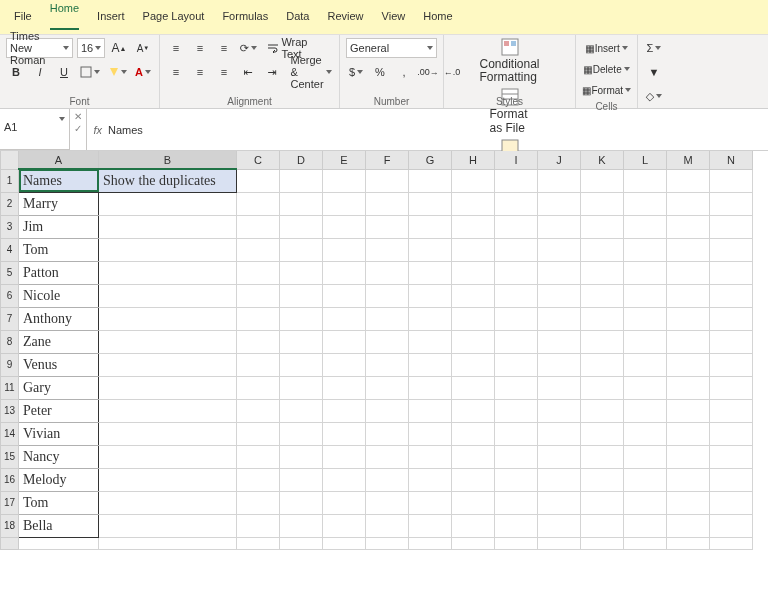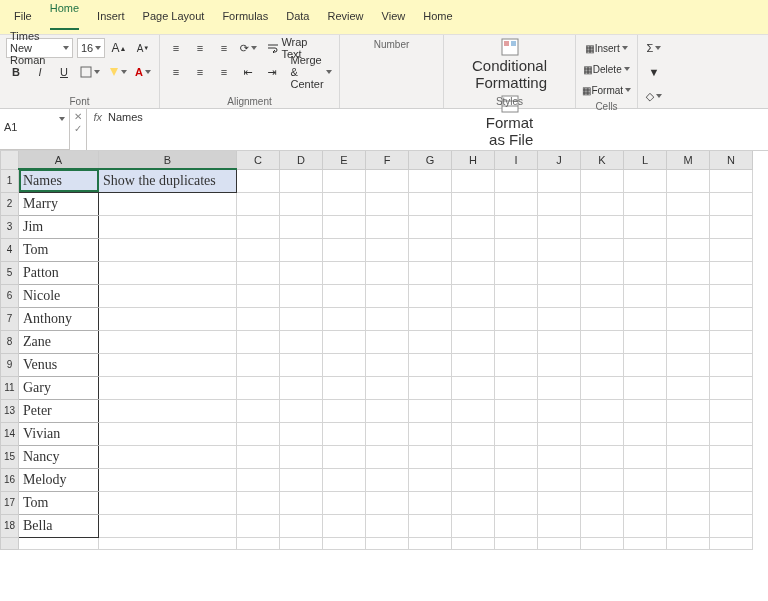--- a/index.html
+++ b/index.html
@@ -8,28 +8,28 @@
   .menubar span { cursor: pointer; }
   .menubar .active { color: #217346; border-bottom: 2px solid #217346; padding-bottom: 14px; }
   .ribbon { display: flex; background: #f3f2f1; border-bottom: 1px solid #d0d0d0; height: 74px; }
   .group { display: flex; flex-direction: column; justify-content: space-between; border-right: 1px solid #d8d8d8; padding: 3px 6px 0 6px; }
   .group-body { display: flex; flex-direction: column; gap: 4px; }
   .group-label { text-align: center; font-size: 10px; color: #666; padding: 1px 0; white-space: nowrap; }
   .row { display: flex; align-items: center; gap: 4px; }
   .btn { display: inline-flex; align-items: center; justify-content: center; height: 20px; min-width: 20px; padding: 0 2px; cursor: pointer; border-radius: 2px; }
   .drop { width: 0; height: 0; border-left: 3px solid transparent; border-right: 3px solid transparent; border-top: 4px solid #666; margin-left: 2px; }
   .sel { border: 1px solid #c8c6c4; background: #fff; height: 20px; padding: 0 3px; display: inline-flex; align-items: center; font-size: 11px; }
-  .bigbtn { display: flex; flex-direction: column; align-items: center; justify-content: center; width: 54px; height: 54px; font-size: 15px; cursor: pointer; text-align: right; line-height: 1.1; }
+  .bigbtn { display: flex; flex-direction: column; align-items: center; justify-content: center; width: 54px; height: 54px; font-size: 12px; cursor: pointer; text-align: left; line-height: 1.1; }
   .bigbtn svg { margin-bottom: 2px; }
   .fx-row { display: flex; align-items: stretch; background: #fff; border-bottom: 1px solid #d0d0d0; height: 42px; }
   .namebox { width: 70px; border: 1px solid #c8c6c4; border-top: none; border-left: none; display: flex; align-items: flex-start; padding: 12px 4px; font-size: 11px; position: relative; }
   .namebox .drop { position: absolute; right: 4px; top: 8px; }
   .fx-btns { display: flex; flex-direction: column; justify-content: flex-start; padding: 2px 4px; border-right: 1px solid #c8c6c4; gap: 0; }
   .fx-btns span { color: #888; font-size: 10px; line-height: 12px; cursor: pointer; }
-  .fx-area { flex: 1; display: flex; align-items: flex-start; padding: 2px 6px; font-size: 11px; }
+  .fx-area { flex: 1; display: flex; align-items: center; padding: 2px 6px; font-size: 11px; }
   .fx-sym { font-style: italic; color: #666; margin-right: 6px; }
   .grid-wrap { position: relative; background: #fff; height: 477px; overflow: hidden; }
   table { border-collapse: collapse; table-layout: fixed; }
   .colhdr th, .corner { background: #e6e6e6; border: 1px solid #ccc; border-top: none; font-weight: normal; color: #333; font-size: 11px; height: 18px; text-align: center; }
   .corner { width: 18px; background: #e6e6e6; }
   .rowhdr { background: #e6e6e6; border: 1px solid #ccc; font-size: 10px; color: #333; text-align: center; width: 18px; height: 23px; }
   td.cell { border: 1px solid #d4d4d4; font-family: "Times New Roman", serif; font-size: 14px; padding: 0 4px; height: 23px; vertical-align: middle; background: #fff; }
   .colA { width: 80px; }
   .colB { width: 138px; }
   .colN { width: 43px; }
@@ -116,20 +116,35 @@
         <span class="btn">⇥</span>
         <span class="btn" style="width:auto;padding:0 4px"><svg width="12" height="10">
               <rect x="1" y="1" width="10" height="8" fill="none" stroke="#333"></rect>
             </svg>&nbsp;<span>Merge &amp; Center</span><span class="drop"></span></span>
       </div>
     </div>
     <div class="group-label">Alignment</div>
   </div>
 
   <div class="group" style="width:104px">
+    <div class="group-body">
+      <div class="row">
+        <div class="sel" style="width:94px">
+            <span>General</span>
+            <span class="drop" style="margin-left:auto"></span>
+          </div>
+      </div>
+      <div class="row">
+        <span class="btn">$<span class="drop"></span></span>
+        <span class="btn">%</span>
+        <span class="btn">,</span>
+        <span class="btn" style="font-size:9px">.00→</span>
+        <span class="btn" style="font-size:9px">←.0</span>
+      </div>
+    </div>
     <div class="group-label">Number</div>
   </div>
 
   <div class="group" style="width:132px">
     <div class="group-body row" style="height:54px">
       <div class="bigbtn" style="width:44px">
         <svg width="18" height="18">
             <rect x="1" y="1" width="16" height="16" fill="#fff" stroke="#888"></rect>
             <rect x="3" y="3" width="5" height="5" fill="#e2a0a0"></rect>
             <rect x="10" y="3" width="5" height="5" fill="#a0c4e2"></rect>

